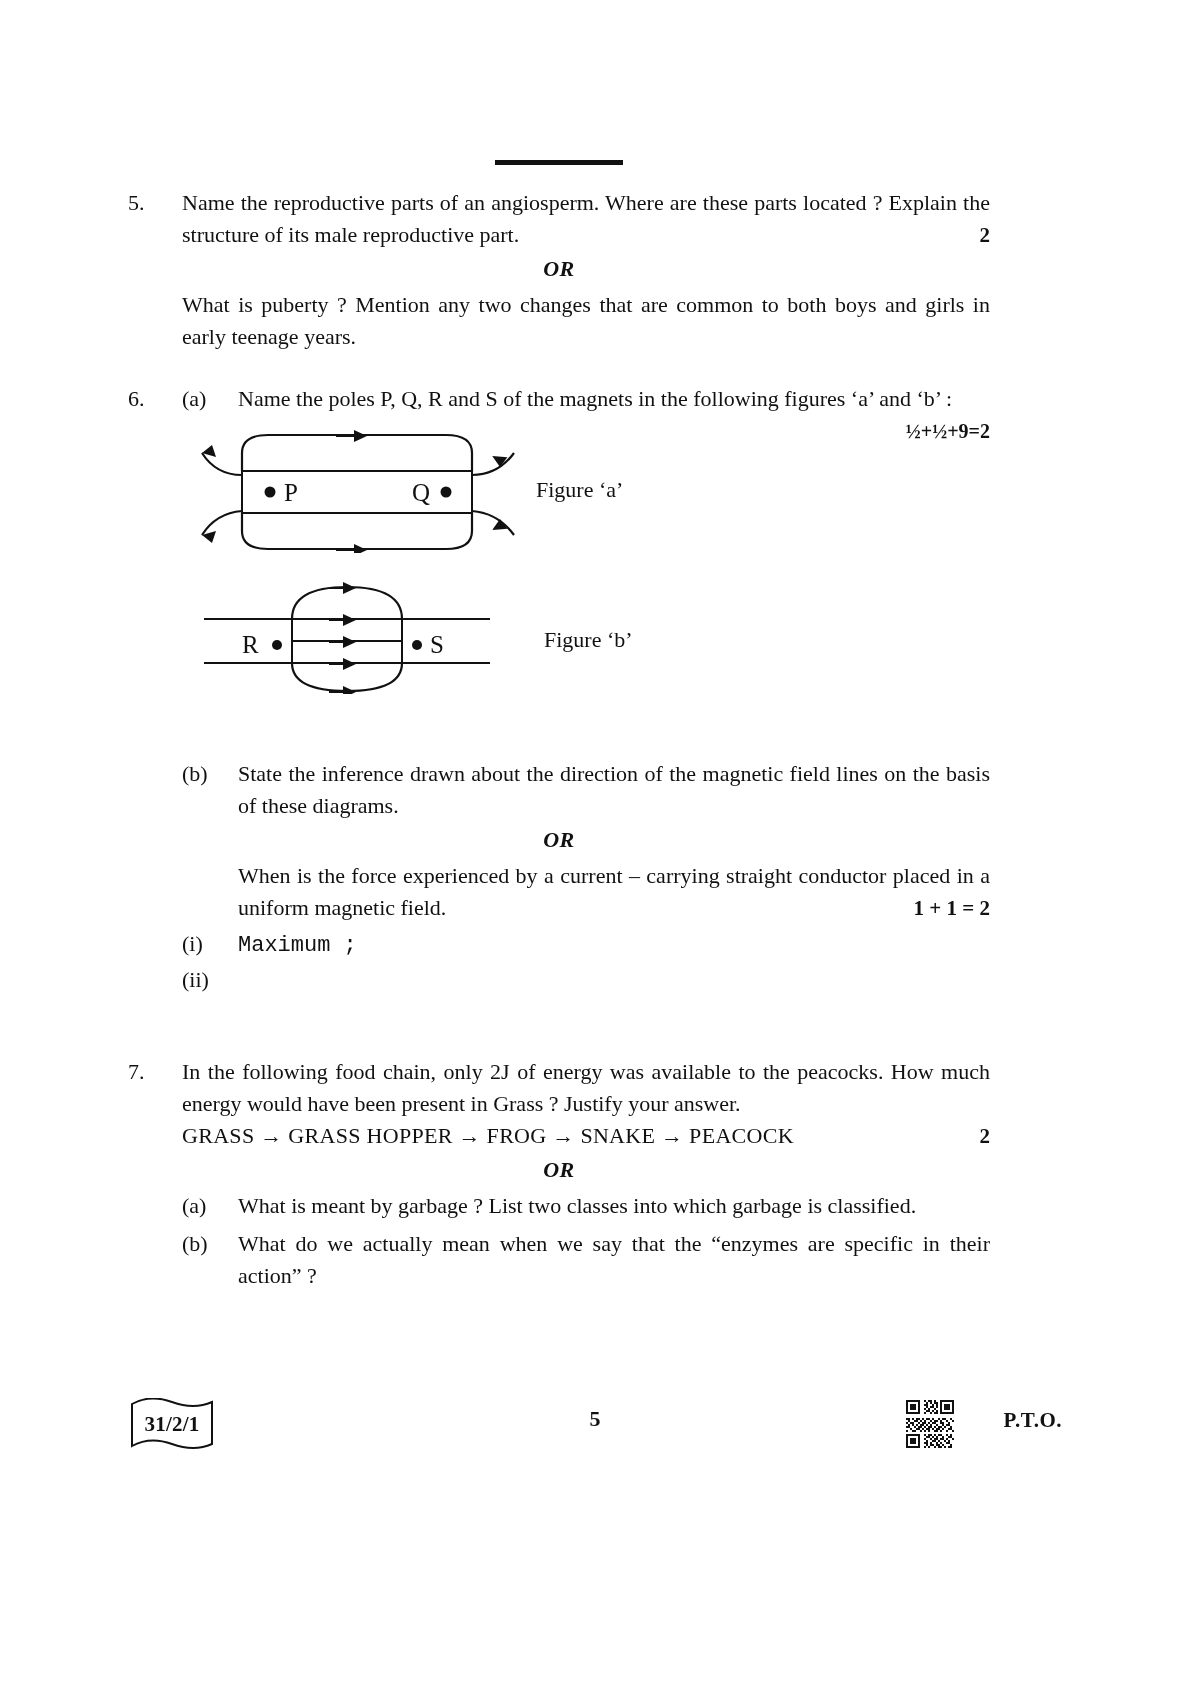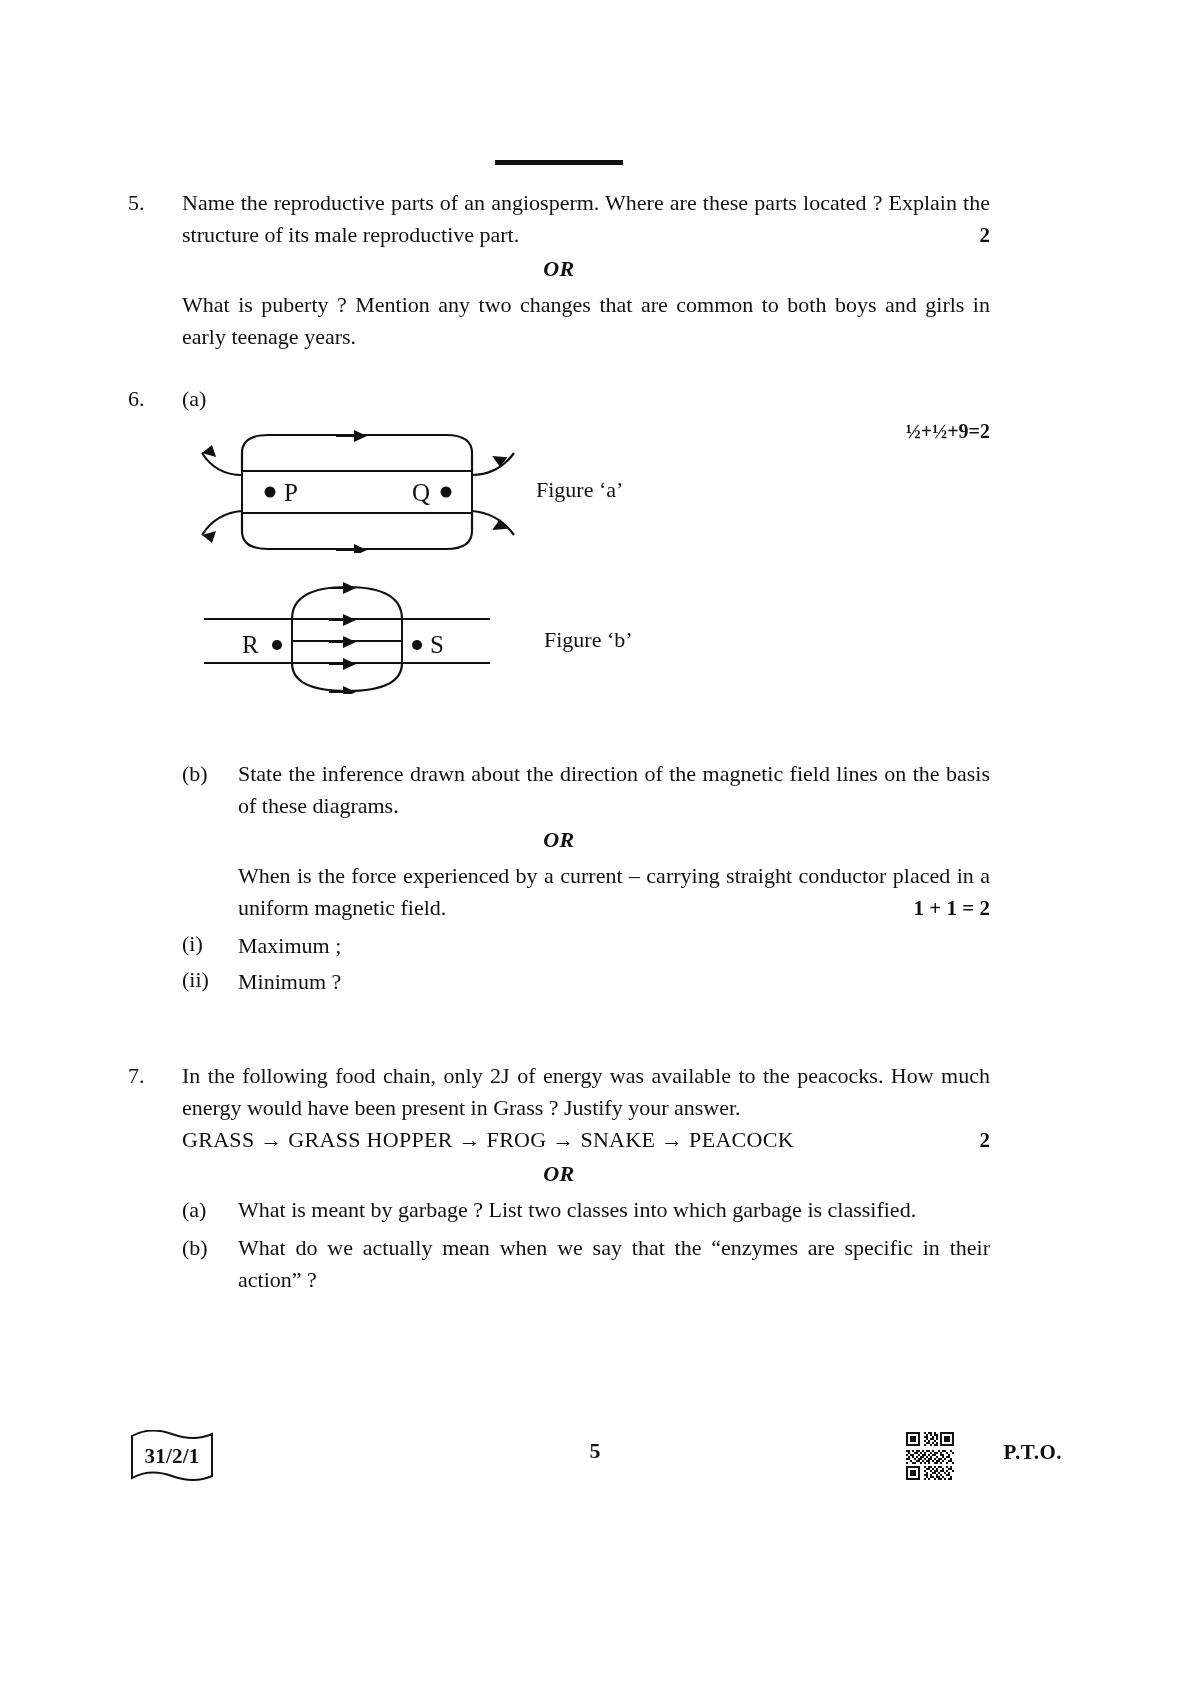--- a/index.html
+++ b/index.html
@@ -96,21 +96,20 @@
     line-height: 30px;
   }
 
   
   .footer {
     position: absolute;
     left: 128px;
     right: 128px;
     top: 1398px;
     height: 60px;
-    margin-top: 32px;
   }
   .code-box {
     position: absolute;
     left: 0;
     top: 0;
     width: 88px;
     height: 52px;
   }
   .code-text {
     position: absolute;
@@ -170,20 +169,21 @@
         <div class="q-body just">What is puberty ? Mention any two changes that are common to both boys and girls in early teenage years.</div>
       </div>
     </div>
 
     <div class="spacer-md"></div>
 
     <div class="q">
       <div class="q-row">
         <div class="q-num">6.</div>
         <div class="q-label">(a)</div>
+        <div class="q-body just">Name the poles P, Q, R and S of the magnets in the following figures ‘a’ and ‘b’ :</div>
       </div>
       <div class="marks" style="top:32px;font-size:20px;">½+½+9=2</div>
 
       <div class="figure-wrap" style="margin-top:8px;height:130px;">
         <svg width="560" height="130" viewBox="0 0 560 130">
           <g fill="none" stroke="#111111" stroke-width="2.2">
 
             <rect x="58" y="48" width="230" height="42" fill="#ffffff" stroke="#111111" stroke-width="2"></rect>
 
             <path d="M58,48 L58,30 Q58,12 84,12 L262,12 Q288,12 288,30 L288,48"></path>
@@ -275,26 +275,25 @@
           <div class="q-num"></div>
           <div class="q-label"></div>
           <div class="q-body just">When is the force experienced by a current – carrying straight conductor placed in a uniform magnetic field.</div>
         </div>
         <div class="marks" style="top:32px;">1 + 1 = 2</div>
       </div>
 
       <div class="q-row" style="margin-top:4px;">
         <div class="q-num"></div>
         <div class="q-label">(i)</div>
-        <div class="q-body" style="line-height:36px;">Maximum ;</div>
+        <div class="q-body" style="line-height:36px;font-family:Liberation Mono, monospace;">Maximum ;</div>
       </div>
       <div class="q-row">
         <div class="q-num"></div>
         <div class="q-label">(ii)</div>
-        <div class="q-body" style="line-height:36px;">Minimum ?</div>
       </div>
     </div>
 
     <div class="spacer-lg"></div>
 
     <div class="q" style="margin-top:14px;">
       <div class="q-row">
         <div class="q-num">7.</div>
         <div class="q-body just">In the following food chain, only 2J of energy was available to the peacocks. How much energy would have been present in Grass ? Justify your answer.</div>
       </div>

